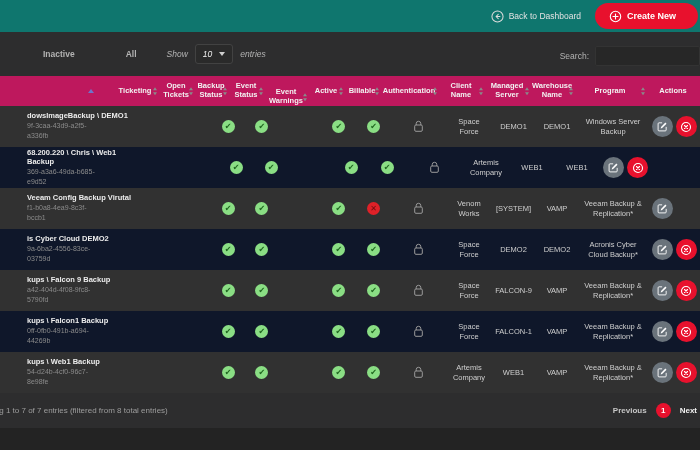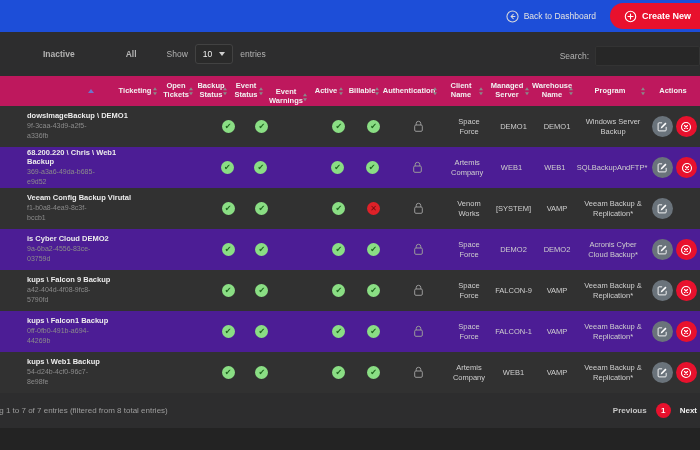--- a/index.html
+++ b/index.html
@@ -4,35 +4,35 @@
 <style>
   html,body{margin:0;padding:0;}
   body{
     width:700px;height:450px;overflow:hidden;position:relative;
     background:#2d2d2e;
     font-family:"Liberation Sans","DejaVu Sans",sans-serif;
     -webkit-font-smoothing:antialiased;
   }
   
   .topbar{
-    height:32px;background:#1d4ed8;display:flex;align-items:center;
-    justify-content:flex-end;gap:14px;padding-right:1px;position:relative;overflow:hidden;
+    height:32px;background:#0f766e;display:flex;align-items:center;
+    justify-content:flex-end;gap:14px;padding-right:16px;position:relative;overflow:hidden;
   }
   .backlink{display:flex;align-items:center;gap:5px;color:#e2e2e2;font-size:8.5px;cursor:pointer;}
   .btn-create{
     display:flex;align-items:center;gap:5px;background:#e8112d;color:#fff;
     font-size:9px;font-weight:bold;border:none;border-radius:15px;
     height:26px;padding:0 22px 0 14px;margin-right:-14px;cursor:pointer;
     font-family:"Liberation Sans","DejaVu Sans",sans-serif;
   }
   
   .controls{height:44px;display:flex;align-items:center;padding:0 0 0 6px;position:relative;}
   .filterlbl{color:#b3b3b3;font-size:8.5px;font-weight:bold;cursor:pointer;padding-left:37px;}
   .filterlbl + .filterlbl{margin-left:14px;}
-  .showgrp{display:flex;align-items:center;margin-left:30px;gap:7px;}
+  .showgrp{display:flex;align-items:center;margin-left:30px;gap:7px;font-style:italic;}
   .showlbl,.entrieslbl{color:#b3b3b3;font-size:8.5px;}
   .pagesize{
     display:flex;align-items:center;gap:7px;background:#2a2a2a;border:1px solid #424242;
     border-radius:3px;height:18px;padding:0 7px;color:#f0f0f0;font-size:8.5px;cursor:pointer;
   }
   .chev{width:0;height:0;border-left:3px solid transparent;border-right:3px solid transparent;border-top:4px solid #cfcfcf;}
   .searchgrp{position:absolute;right:0;top:14px;display:flex;align-items:center;gap:6px;}
   .searchlbl{color:#b3b3b3;font-size:8.5px;}
   .searchbox{width:95px;height:18px;background:#272727;border:1px solid #333;border-radius:2px;
     color:#eee;font-size:9px;padding:0 4px;outline:none;}
@@ -42,21 +42,21 @@
     color:#f2f2f2;font-size:7.5px;font-weight:bold;text-align:center;line-height:1.15;cursor:pointer;}
   .hcell .hlabel{display:block;padding:0 7px;}
   .sort{position:absolute;right:1px;top:50%;transform:translateY(-50%);display:flex;flex-direction:column;gap:1.5px;}
   .sort i{display:block;width:0;height:0;border-left:2.8px solid transparent;border-right:2.8px solid transparent;}
   .sort i.up{border-bottom:3.2px solid #8a8a8a;}
   .sort i.dn{border-top:3.2px solid #8a8a8a;}
   .asc{width:0;height:0;border-left:3.5px solid transparent;border-right:3.5px solid transparent;border-bottom:4.5px solid #6f74c9;margin-right:18px;}
   .hcell.c-name{justify-content:flex-end;}
   .tbody{}
   .trow{height:41px;display:flex;align-items:center;background:#313131;padding-left:25px;}
-  .trow.alt{background:#4c1d95;}
+  .trow.alt{background:#0f172a;}
   .cell{display:flex;align-items:center;justify-content:center;height:100%;}
   .nmcell{flex-direction:column;align-items:flex-start;justify-content:center;padding-left:2px;box-sizing:border-box;overflow:hidden;}
   .nm{color:#ececec;font-size:7.5px;font-weight:bold;line-height:1.3;white-space:nowrap;}
   .gd{color:#8b8b8b;font-size:7px;line-height:1.45;white-space:nowrap;}
   .txt{color:#cfcfcf;font-size:7.5px;text-align:center;line-height:1.3;padding:0 3px;box-sizing:border-box;}
   
   .c-name{width:112px;}  .c-tick{width:46px;}  .c-open{width:36px;}
   .c-backup{width:34px;} .c-event{width:36px;} .c-warn{width:44px;margin-top:12px;}
   .c-active{width:36px;} .c-bill{width:36px;}  .c-auth{width:58px;}
   .c-client{width:46px;} .c-server{width:46px;}.c-wh{width:44px;}
@@ -282,21 +282,20 @@
       </div>
       <div class="cell c-auth">
         <svg width="11" height="13" viewBox="0 0 11 13">
           <path d="M3.2 5V3.6a2.3 2.3 0 0 1 4.6 0V5" fill="none" stroke="#9a9a9a" stroke-width="1"></path>
           <rect x="1.7" y="5" width="7.6" height="6.3" rx="1.2" fill="none" stroke="#9a9a9a" stroke-width="1"></rect>
         </svg>
       </div>
       <div class="cell c-client txt">Artemis Company</div>
       <div class="cell c-server txt">WEB1</div>
       <div class="cell c-wh txt">WEB1</div>
-      <div class="cell c-prog txt">SQLBackupAndFTP*</div>
       <div class="cell c-act acts">
         <button class="abtn edit">
           <svg width="11" height="11" viewBox="0 0 12 12">
             <path d="M9.1 1.6 10.4 2.9 5.6 7.7 4 8.1 4.4 6.5z" fill="#fff"></path>
             <path d="M10 6.4V9.8a1 1 0 0 1-1 1H2.2a1 1 0 0 1-1-1V3a1 1 0 0 1 1-1h3.4" fill="none" stroke="#fff" stroke-width="1"></path>
           </svg>
         </button>
         <button class="abtn deact">
           <svg width="12" height="12" viewBox="0 0 12 12">
             <circle cx="6" cy="6" r="4.5" fill="none" stroke="#fff" stroke-width="1.1"></circle>

